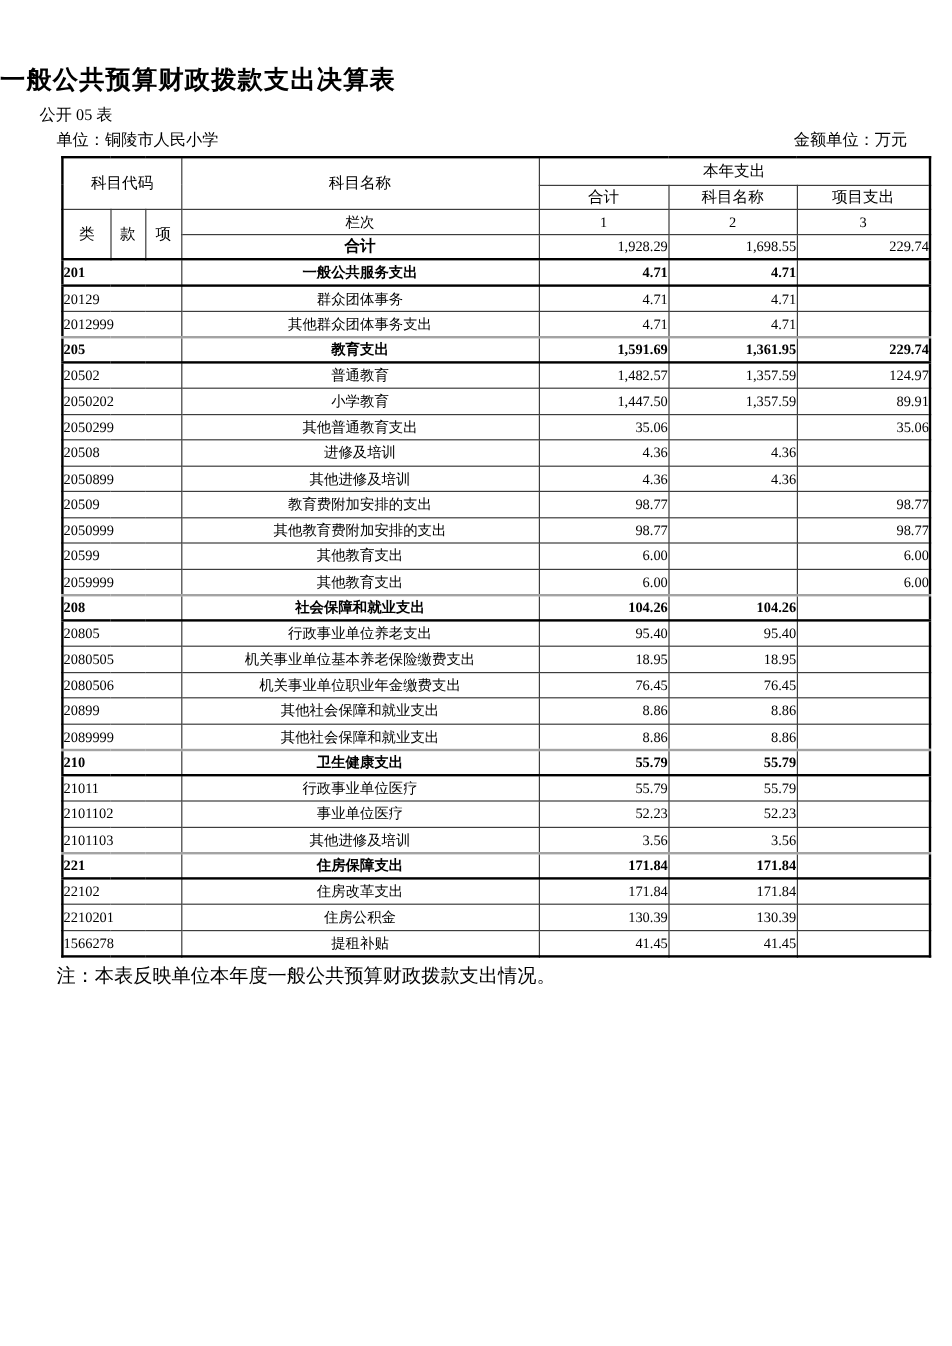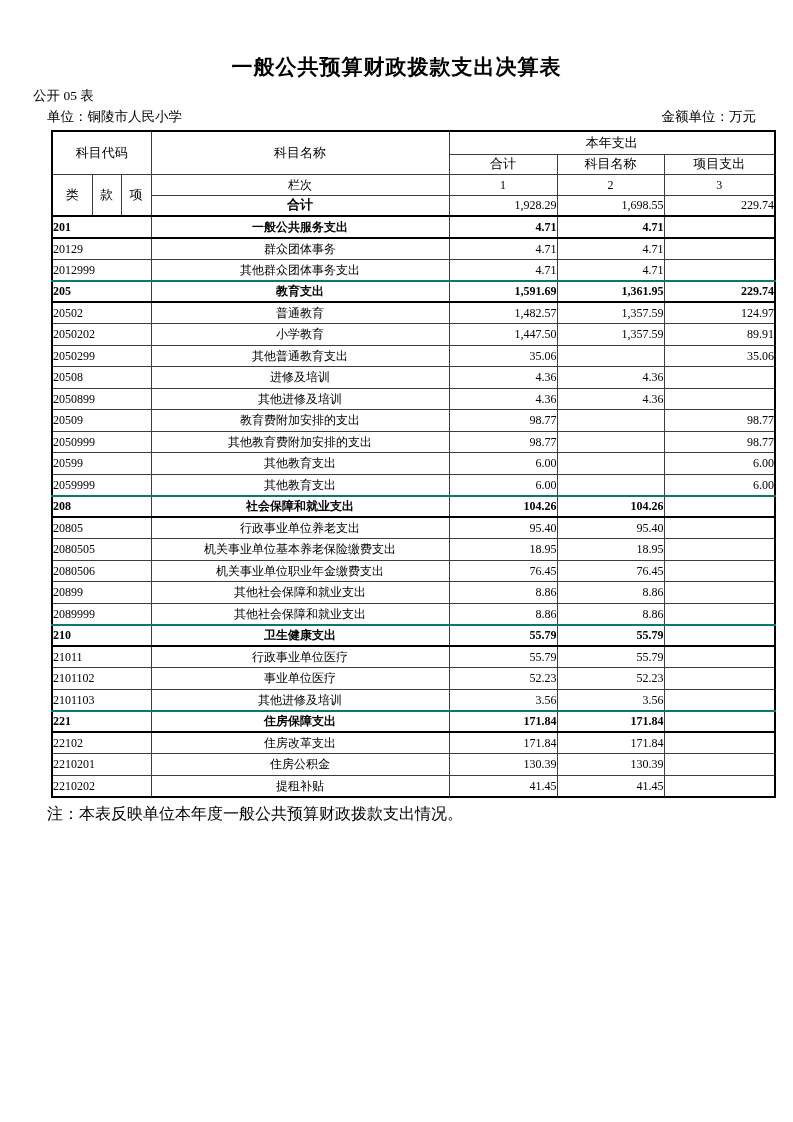--- a/index.html
+++ b/index.html
@@ -11,21 +11,21 @@
     width: 793px;
     height: 1122px;
     position: relative;
     font-family: "Liberation Serif", "DejaVu Serif", serif;
     color: #000;
     overflow: hidden;
   }
   .page-title {
     margin: 0;
     padding-top: 52px;
-    text-align: center;
+    text-align: left;
     font-family: "Liberation Sans", "DejaVu Sans", sans-serif;
     font-size: 21px;
     font-weight: bold;
     letter-spacing: 1px;
     line-height: 30px;
   }
   .meta-table-no {
     width: 723px;
     margin: 6px auto 0 33px;
     text-align: left;
@@ -78,21 +78,21 @@
     text-align: left;
     padding-left: 3px;
   }
   td.name {
     text-align: center;
     padding-left: 5px;
   }
   tr.hdr-row-d { border-bottom: 2px solid #000; }
   tr.hdr-row-d .sum-label { font-weight: bold; font-size: 13px; }
   tbody tr.section-row {
-    border-top: 2px solid #0f766e;
+    border-top: 2px solid #a3a3a3;
     border-bottom: 2px solid #000;
   }
   tbody tr.section-row td { font-weight: bold; }
   .table-note {
     width: 723px;
     margin: 7px auto 0 33px;
     padding-left: 14px;
     box-sizing: border-box;
     font-size: 16px;
     line-height: 17px;
@@ -324,21 +324,21 @@
         <td class="num"></td>
       </tr>
       <tr>
         <td class="code" colspan="3">2210201</td>
         <td class="name">住房公积金</td>
         <td class="num">130.39</td>
         <td class="num">130.39</td>
         <td class="num"></td>
       </tr>
       <tr>
-        <td class="code" colspan="3">2210202</td>
+        <td class="code" colspan="3">1566278</td>
         <td class="name">提租补贴</td>
         <td class="num">41.45</td>
         <td class="num">41.45</td>
         <td class="num"></td>
       </tr>
     </tbody>
 </table>
 
 <div class="table-note">注：本表反映单位本年度一般公共预算财政拨款支出情况。</div>
 

